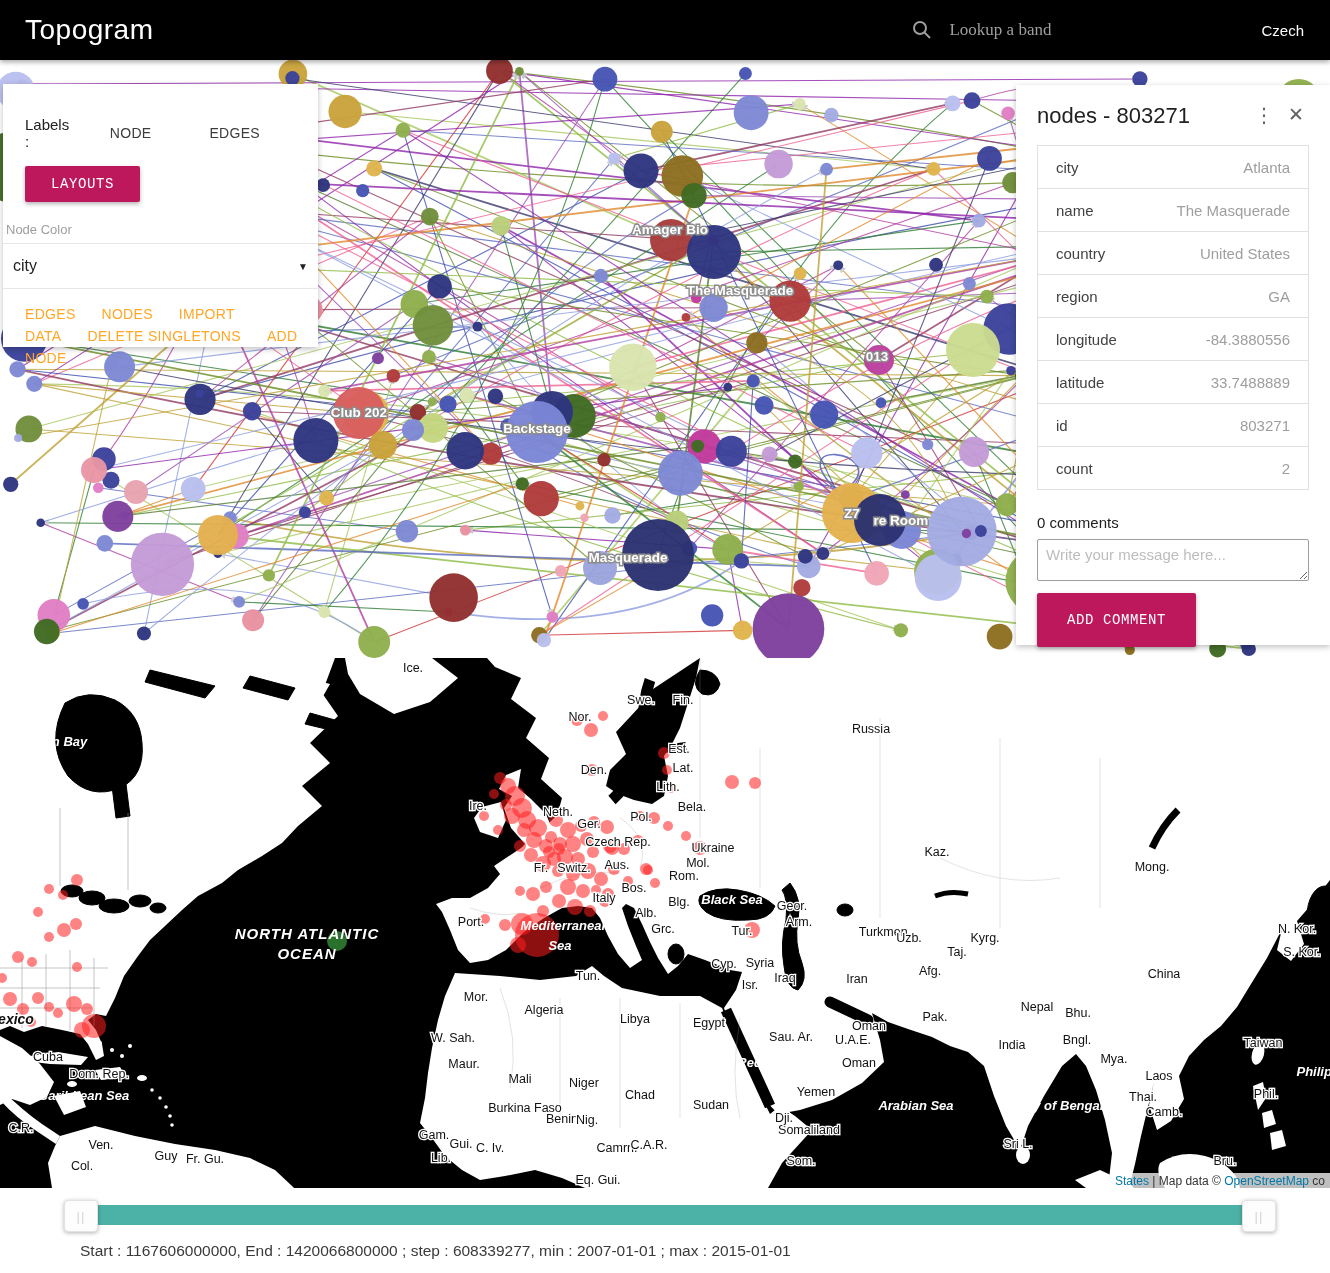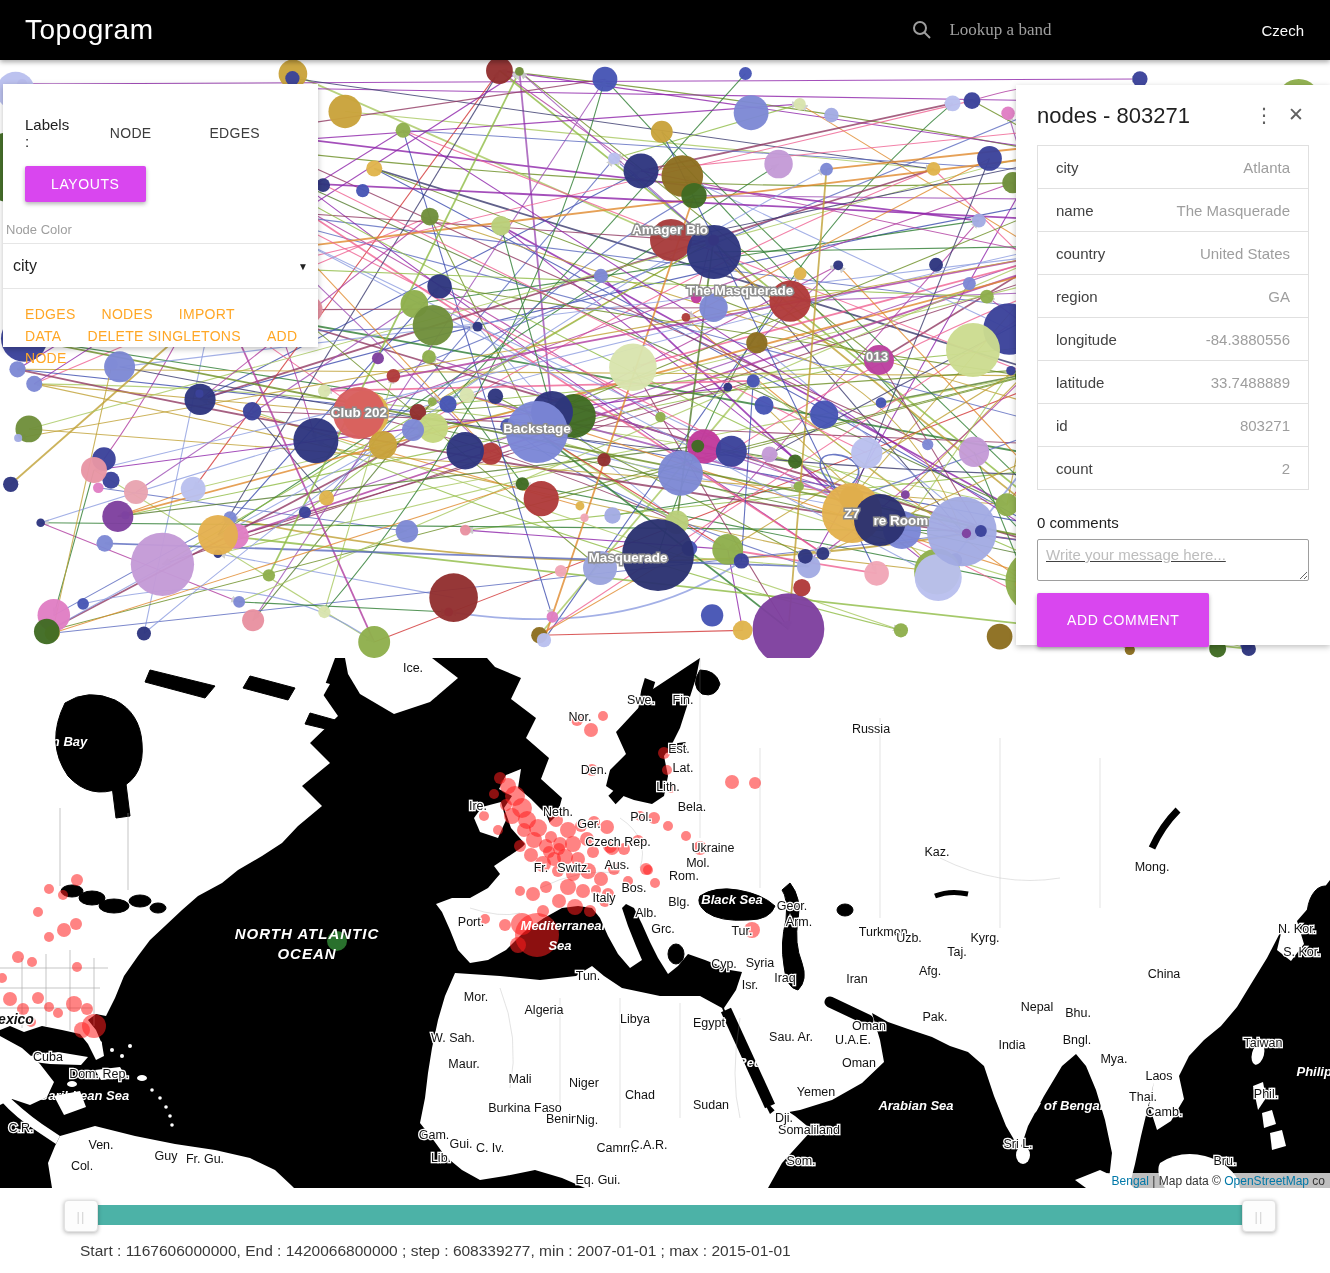--- a/index.html
+++ b/index.html
@@ -18,42 +18,42 @@
   
   #graph{position:absolute;top:60px;left:0;background:#fff;z-index:1;}
   text.gl{fill:#fff;stroke:#8d8d8d;stroke-width:3px;paint-order:stroke;font-weight:bold;font-size:13.5px;font-family:"Liberation Sans",sans-serif;text-anchor:middle;}
 
   
   .card{position:absolute;background:#fff;box-shadow:0 2px 6px rgba(0,0,0,.25);z-index:20;}
   .left-panel{left:3px;top:84px;width:315px;height:263px;}
   .lp-row{display:flex;align-items:center;margin:32px 0 0 22px;font-size:14px;color:#424242;}
   .lp-row .cap{font-size:15px;color:#212121;margin-right:40px;}
   .lp-row .tg{margin-right:58px;letter-spacing:.3px;cursor:pointer;color:#3c3c3c;}
-  .btn{display:inline-block;background:#d946ef;color:#fff;border:none;border-radius:2px;font-size:14px;letter-spacing:.6px;padding:10px 26px;box-shadow:0 2px 4px rgba(0,0,0,.3);cursor:pointer;font-family:Liberation Sans, sans-serif;}
+  .btn{display:inline-block;background:#be185d;color:#fff;border:none;border-radius:2px;font-size:14px;letter-spacing:.6px;padding:10px 26px;box-shadow:0 2px 4px rgba(0,0,0,.3);cursor:pointer;font-family:Liberation Mono, monospace;}
   .layouts{margin:16px 0 0 22px;}
   .nc-label{margin:20px 0 0 3px;font-size:13px;color:#9e9e9e;}
   .nc-select{margin-top:6px;border-top:1px solid #e6e6e6;border-bottom:1px solid #e6e6e6;height:44px;display:flex;align-items:center;justify-content:space-between;padding:0 10px;cursor:pointer;}
   .nc-select .val{font-size:16px;color:#212121;}
   .nc-select .car{font-size:10px;color:#212121;}
   .lp-links{margin:14px 0 0 22px;line-height:22px;}
   .lp-links a{color:#ffa726;font-size:14px;letter-spacing:.3px;text-decoration:none;margin-right:26px;cursor:pointer;}
 
   .right-panel{left:1016px;top:85px;width:314px;height:560px;padding:0;}
   .rp-head{display:flex;align-items:flex-start;padding:18px 16px 0 21px;}
   .rp-title{font-size:22px;color:#212121;flex:1;}
   .kebab{font-size:20px;color:#616161;cursor:pointer;padding:0 14px;}
   .closex{font-size:19px;color:#616161;cursor:pointer;padding:0 10px 0 0;}
   .rp-table{margin:16px 21px 0 21px;border:1px solid #e0e0e0;}
   .rp-row{display:flex;justify-content:space-between;align-items:center;height:42px;padding:0 18px;border-bottom:1px solid #e0e0e0;font-size:15px;}
   .rp-row:last-child{border-bottom:none;}
   .rp-key{color:#424242;}
   .rp-val{color:#9e9e9e;}
   .comments-label{margin:24px 0 0 21px;font-size:15px;color:#212121;}
   .comment-box{margin:8px 21px 0 21px;}
-  .comment-box textarea{width:100%;height:42px;box-sizing:border-box;border:1px solid #9e9e9e;border-radius:2px;font-size:15px;color:#424242;padding:6px 8px;font-family:inherit;resize:both;text-decoration:underline;}
+  .comment-box textarea{width:100%;height:42px;box-sizing:border-box;border:1px solid #9e9e9e;border-radius:2px;font-size:15px;color:#424242;padding:6px 8px;font-family:inherit;resize:both;}
   .comment-box textarea::placeholder{color:#bdbdbd;}
   .addc{margin:8px 6px 0 21px;padding:19px 30px;}
 
   
   #map{position:absolute;top:658px;left:0;z-index:5;background:#000;}
   text.sea{fill:#fff;font-weight:bold;font-style:italic;font-size:13px;text-anchor:middle;font-family:"Liberation Sans",sans-serif;}
   text.sea.big{font-size:15px;letter-spacing:1px;}
   text.land{fill:#111;stroke:#fff;stroke-width:2.6px;paint-order:stroke;font-size:12.5px;text-anchor:middle;font-family:"Liberation Sans",sans-serif;}
   text.land.it{font-style:italic;font-weight:bold;font-size:14px;}
   .attrib{position:absolute;top:1173px;right:0;z-index:6;background:rgba(255,255,255,.75);font-size:12px;color:#333;padding:1px 5px;white-space:nowrap;}
@@ -960,21 +960,21 @@
         <text x="99" y="420" class="land">Dom. Rep.</text>
         <text x="21" y="474" class="land">C.R.</text>
         <text x="101" y="491" class="land">Ven.</text>
         <text x="82" y="512" class="land">Col.</text>
         <text x="166" y="502" class="land">Guy</text>
         <text x="205" y="505" class="land">Fr. Gu.</text>
         <text x="16" y="366" class="land it">exico</text>
       </g>
   </svg>
   <div class="attrib">
-    <a>Bengal</a><span> | Map data © </span><a>OpenStreetMap</a><span> co</span>
+    <a>States</a><span> | Map data © </span><a>OpenStreetMap</a><span> co</span>
   </div>
 
   <div class="slider">
     <div class="track"></div>
     <div class="handle h-left">
         <span>||</span>
       </div>
     <div class="handle h-right">
         <span>||</span>
       </div>

